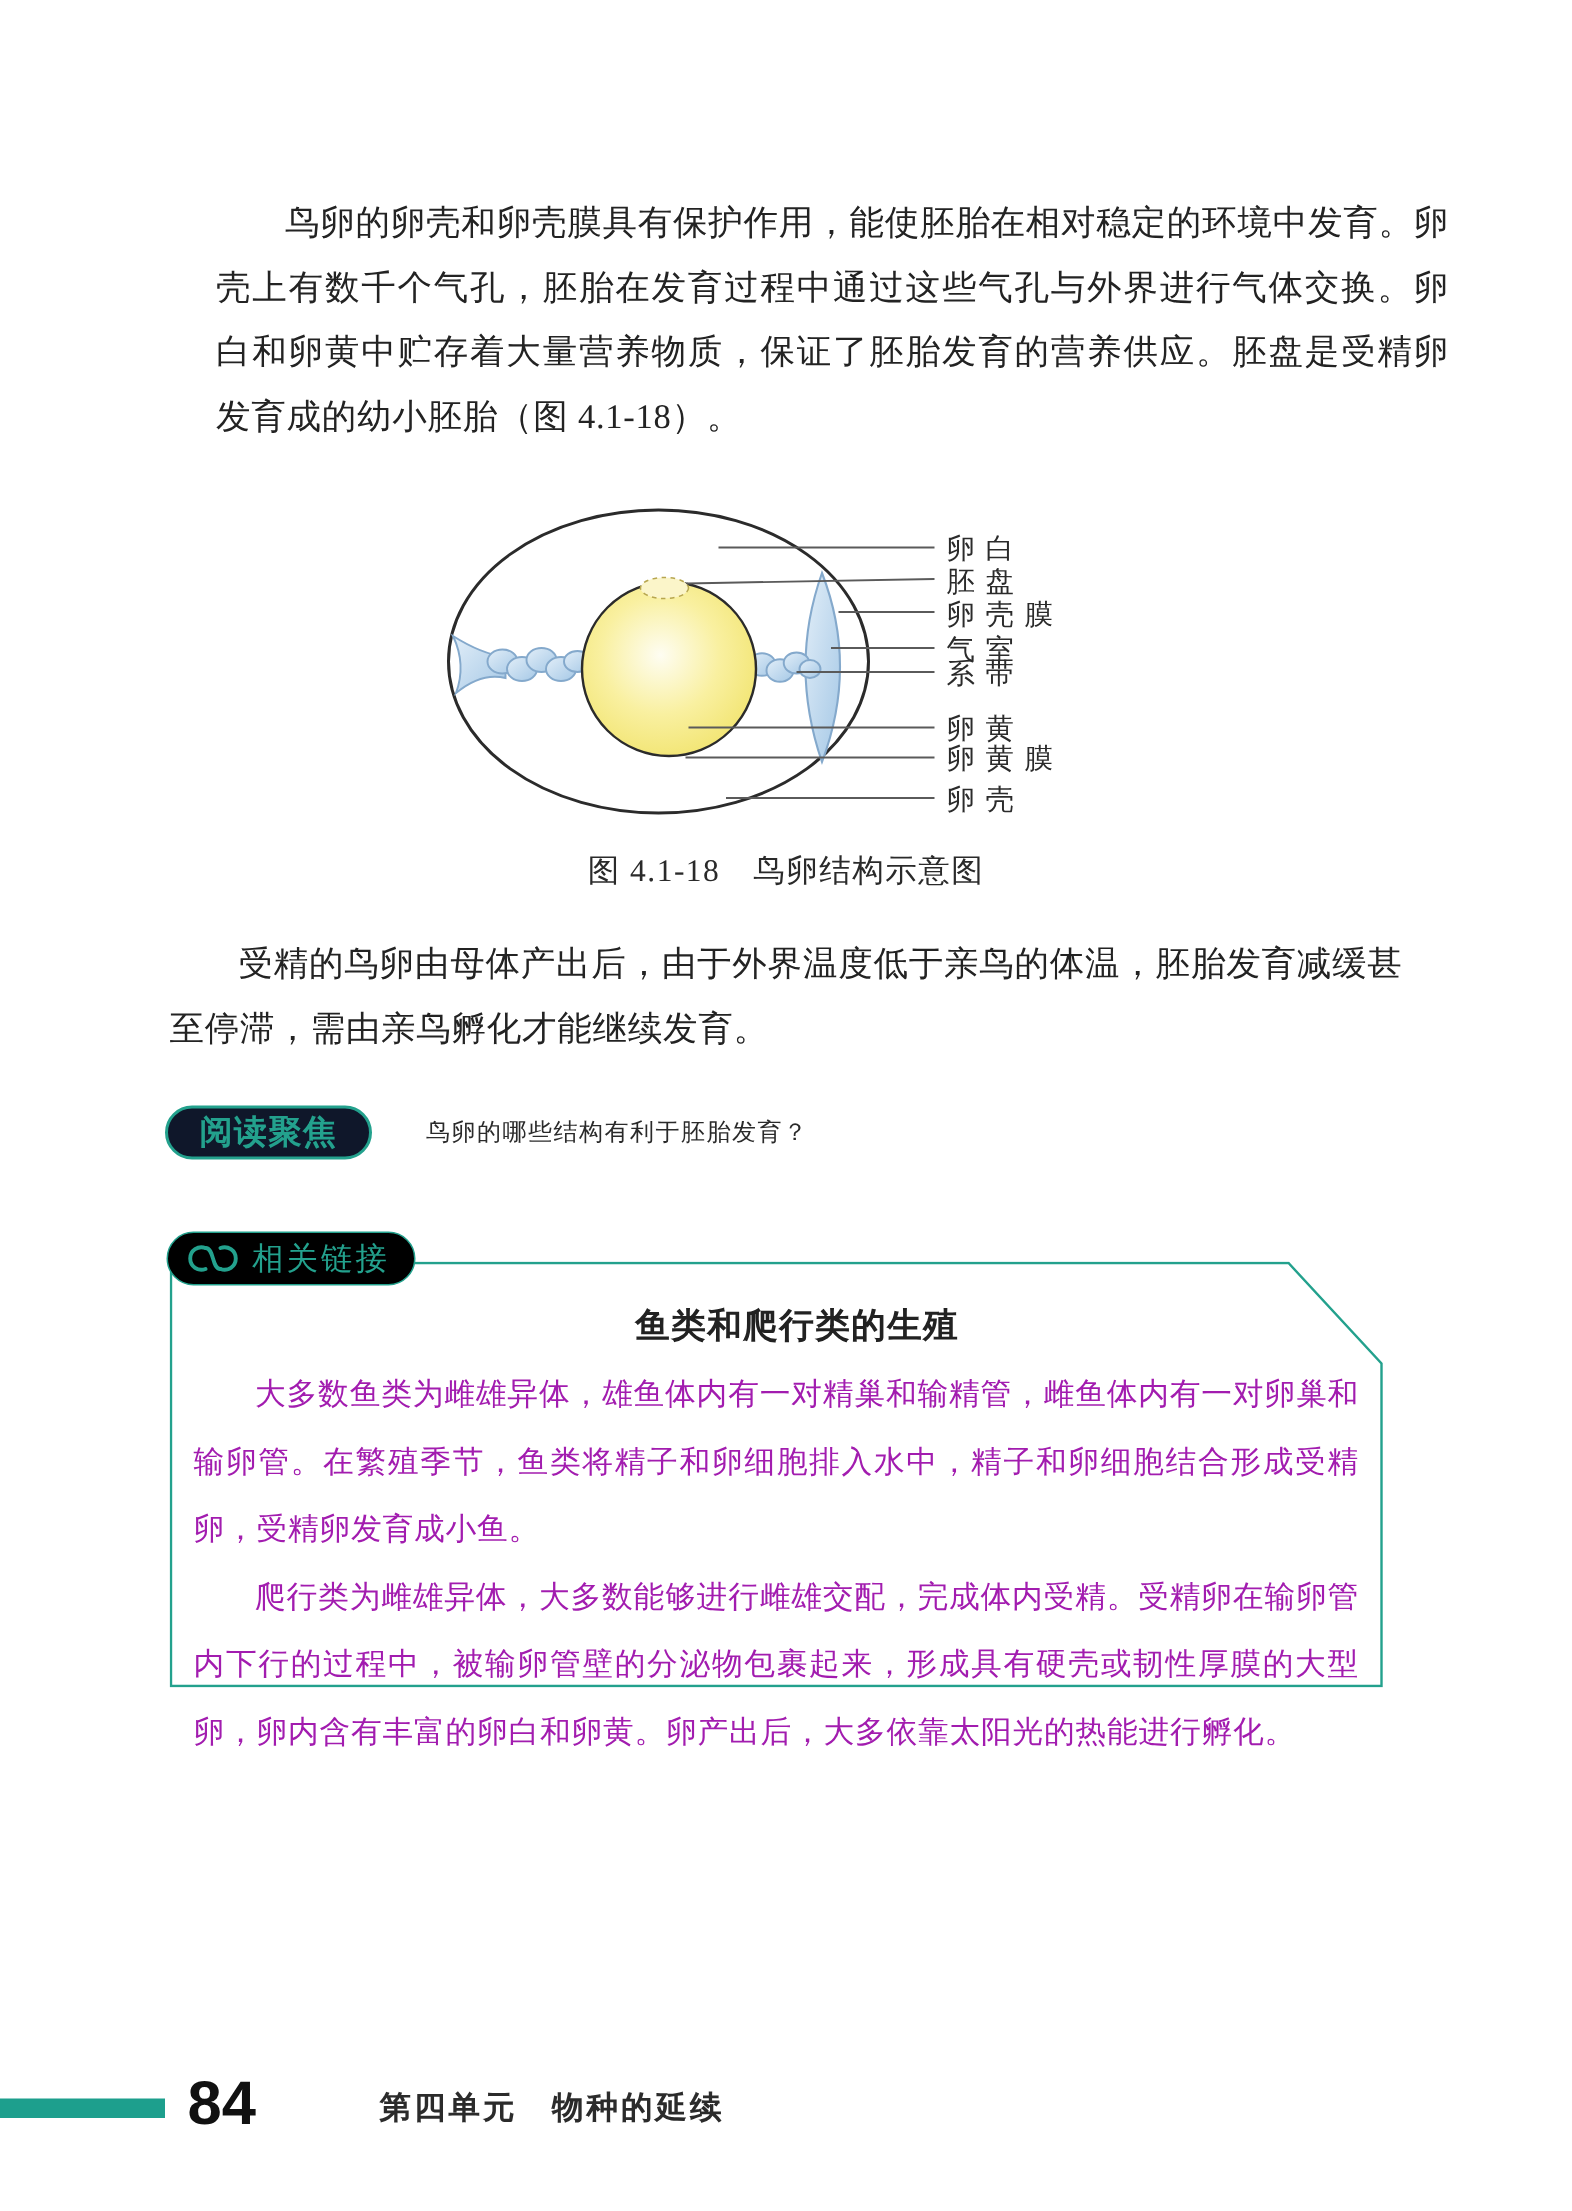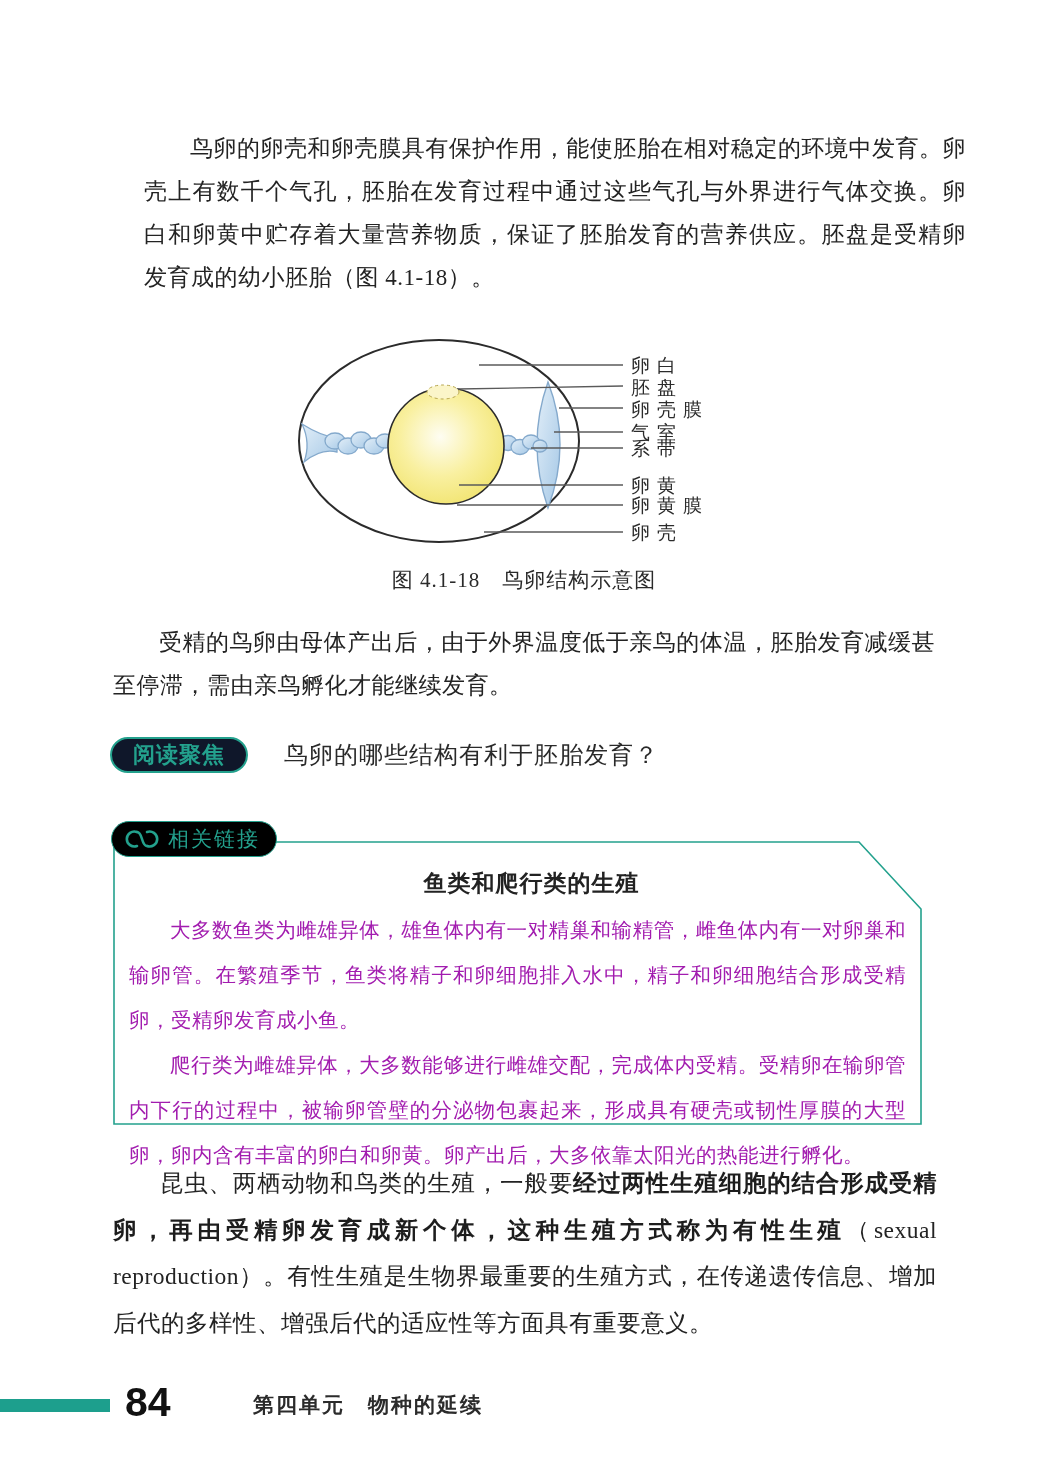--- a/index.html
+++ b/index.html
@@ -34,21 +34,21 @@
   .focus-pill{
     width:138px;height:36px;
     border:2px solid #23a18d;border-radius:20px;
     display:flex;align-items:center;justify-content:center;
     box-sizing:border-box;
     font-family:"Liberation Sans","DejaVu Sans",sans-serif;
     font-weight:bold;font-size:22px;color:#23a18d;letter-spacing:1px;
     background:#0f172a;
   }
   .focus-question{
-    margin-left:36px;font-size:24px;color:#2a2a2a;letter-spacing:1px;
+    margin-left:36px;font-size:16px;color:#2a2a2a;letter-spacing:1px;
   }
   
   .linkbox{left:113px;top:841px;width:809px;height:284px;}
   .linkbox-border{position:absolute;left:0;top:0;}
   .linkbox-pill{
     position:absolute;left:-2px;top:-20px;
     height:36px;padding:0 16px 0 10px;
     border:1.6px solid #23a18d;border-radius:19px;
     background:#000000;
     display:flex;align-items:center;gap:6px;
@@ -181,21 +181,18 @@
         </g>
       </svg>
       <span class="linkbox-pill-label">相关链接</span>
     </div>
 
     <div class="linkbox-title">鱼类和爬行类的生殖</div>
     <div class="linkbox-para">大多数鱼类为雌雄异体，雄鱼体内有一对精巢和输精管，雌鱼体内有一对卵巢和输卵管。在繁殖季节，鱼类将精子和卵细胞排入水中，精子和卵细胞结合形成受精卵，受精卵发育成小鱼。</div>
     <div class="linkbox-para">爬行类为雌雄异体，大多数能够进行雌雄交配，完成体内受精。受精卵在输卵管内下行的过程中，被输卵管壁的分泌物包裹起来，形成具有硬壳或韧性厚膜的大型卵，卵内含有丰富的卵白和卵黄。卵产出后，大多依靠太阳光的热能进行孵化。</div>
   </div>
 
-  <div class="abs body-para p3">
-    <span>昆虫、两栖动物和鸟类的生殖，一般要</span><span class="bold-seg">经过两性生殖细胞的结合形成受精卵，再由受精卵发育成新个体，这种生殖方式称为有性生殖</span><span>（sexual reproduction）。有性生殖是生物界最重要的生殖方式，在传递遗传信息、增加后代的多样性、增强后代的适应性等方面具有重要意义。</span>
-  </div>
 
   <div class="abs footer-bar"></div>
   <div class="abs footer-num">84</div>
   <div class="abs footer-unit">第四单元　物种的延续</div>
 
 </div>
 
 </body></html>

